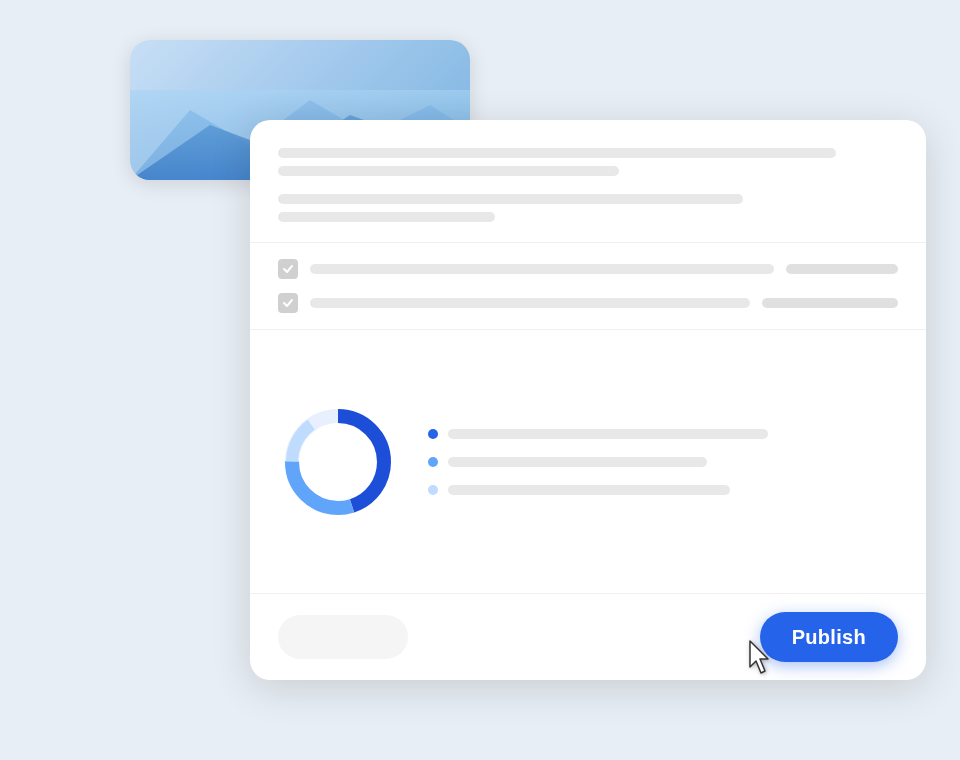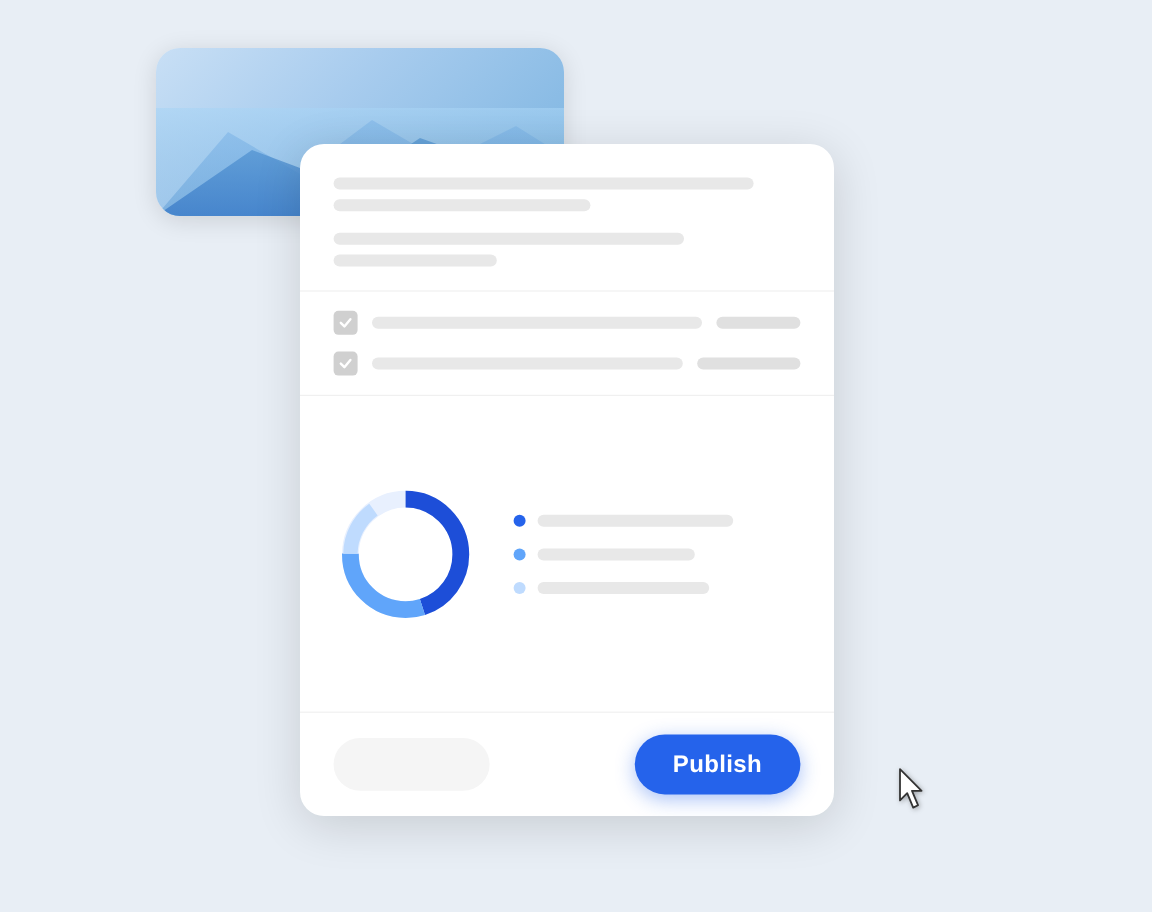--- a/index.html
+++ b/index.html
@@ -41,21 +41,21 @@
       left: 0;
       right: 0;
       height: 90px;
     }
 
     
     .main-panel {
       position: absolute;
       top: 80px;
       left: 120px;
-      width: 445px;
+      width: 676px;
       height: 560px;
       background: #ffffff;
       border-radius: 20px;
       box-shadow: 0 8px 40px rgba(0,0,0,0.14);
       z-index: 2;
       overflow: hidden;
       display: flex;
       flex-direction: column;
     }
 

